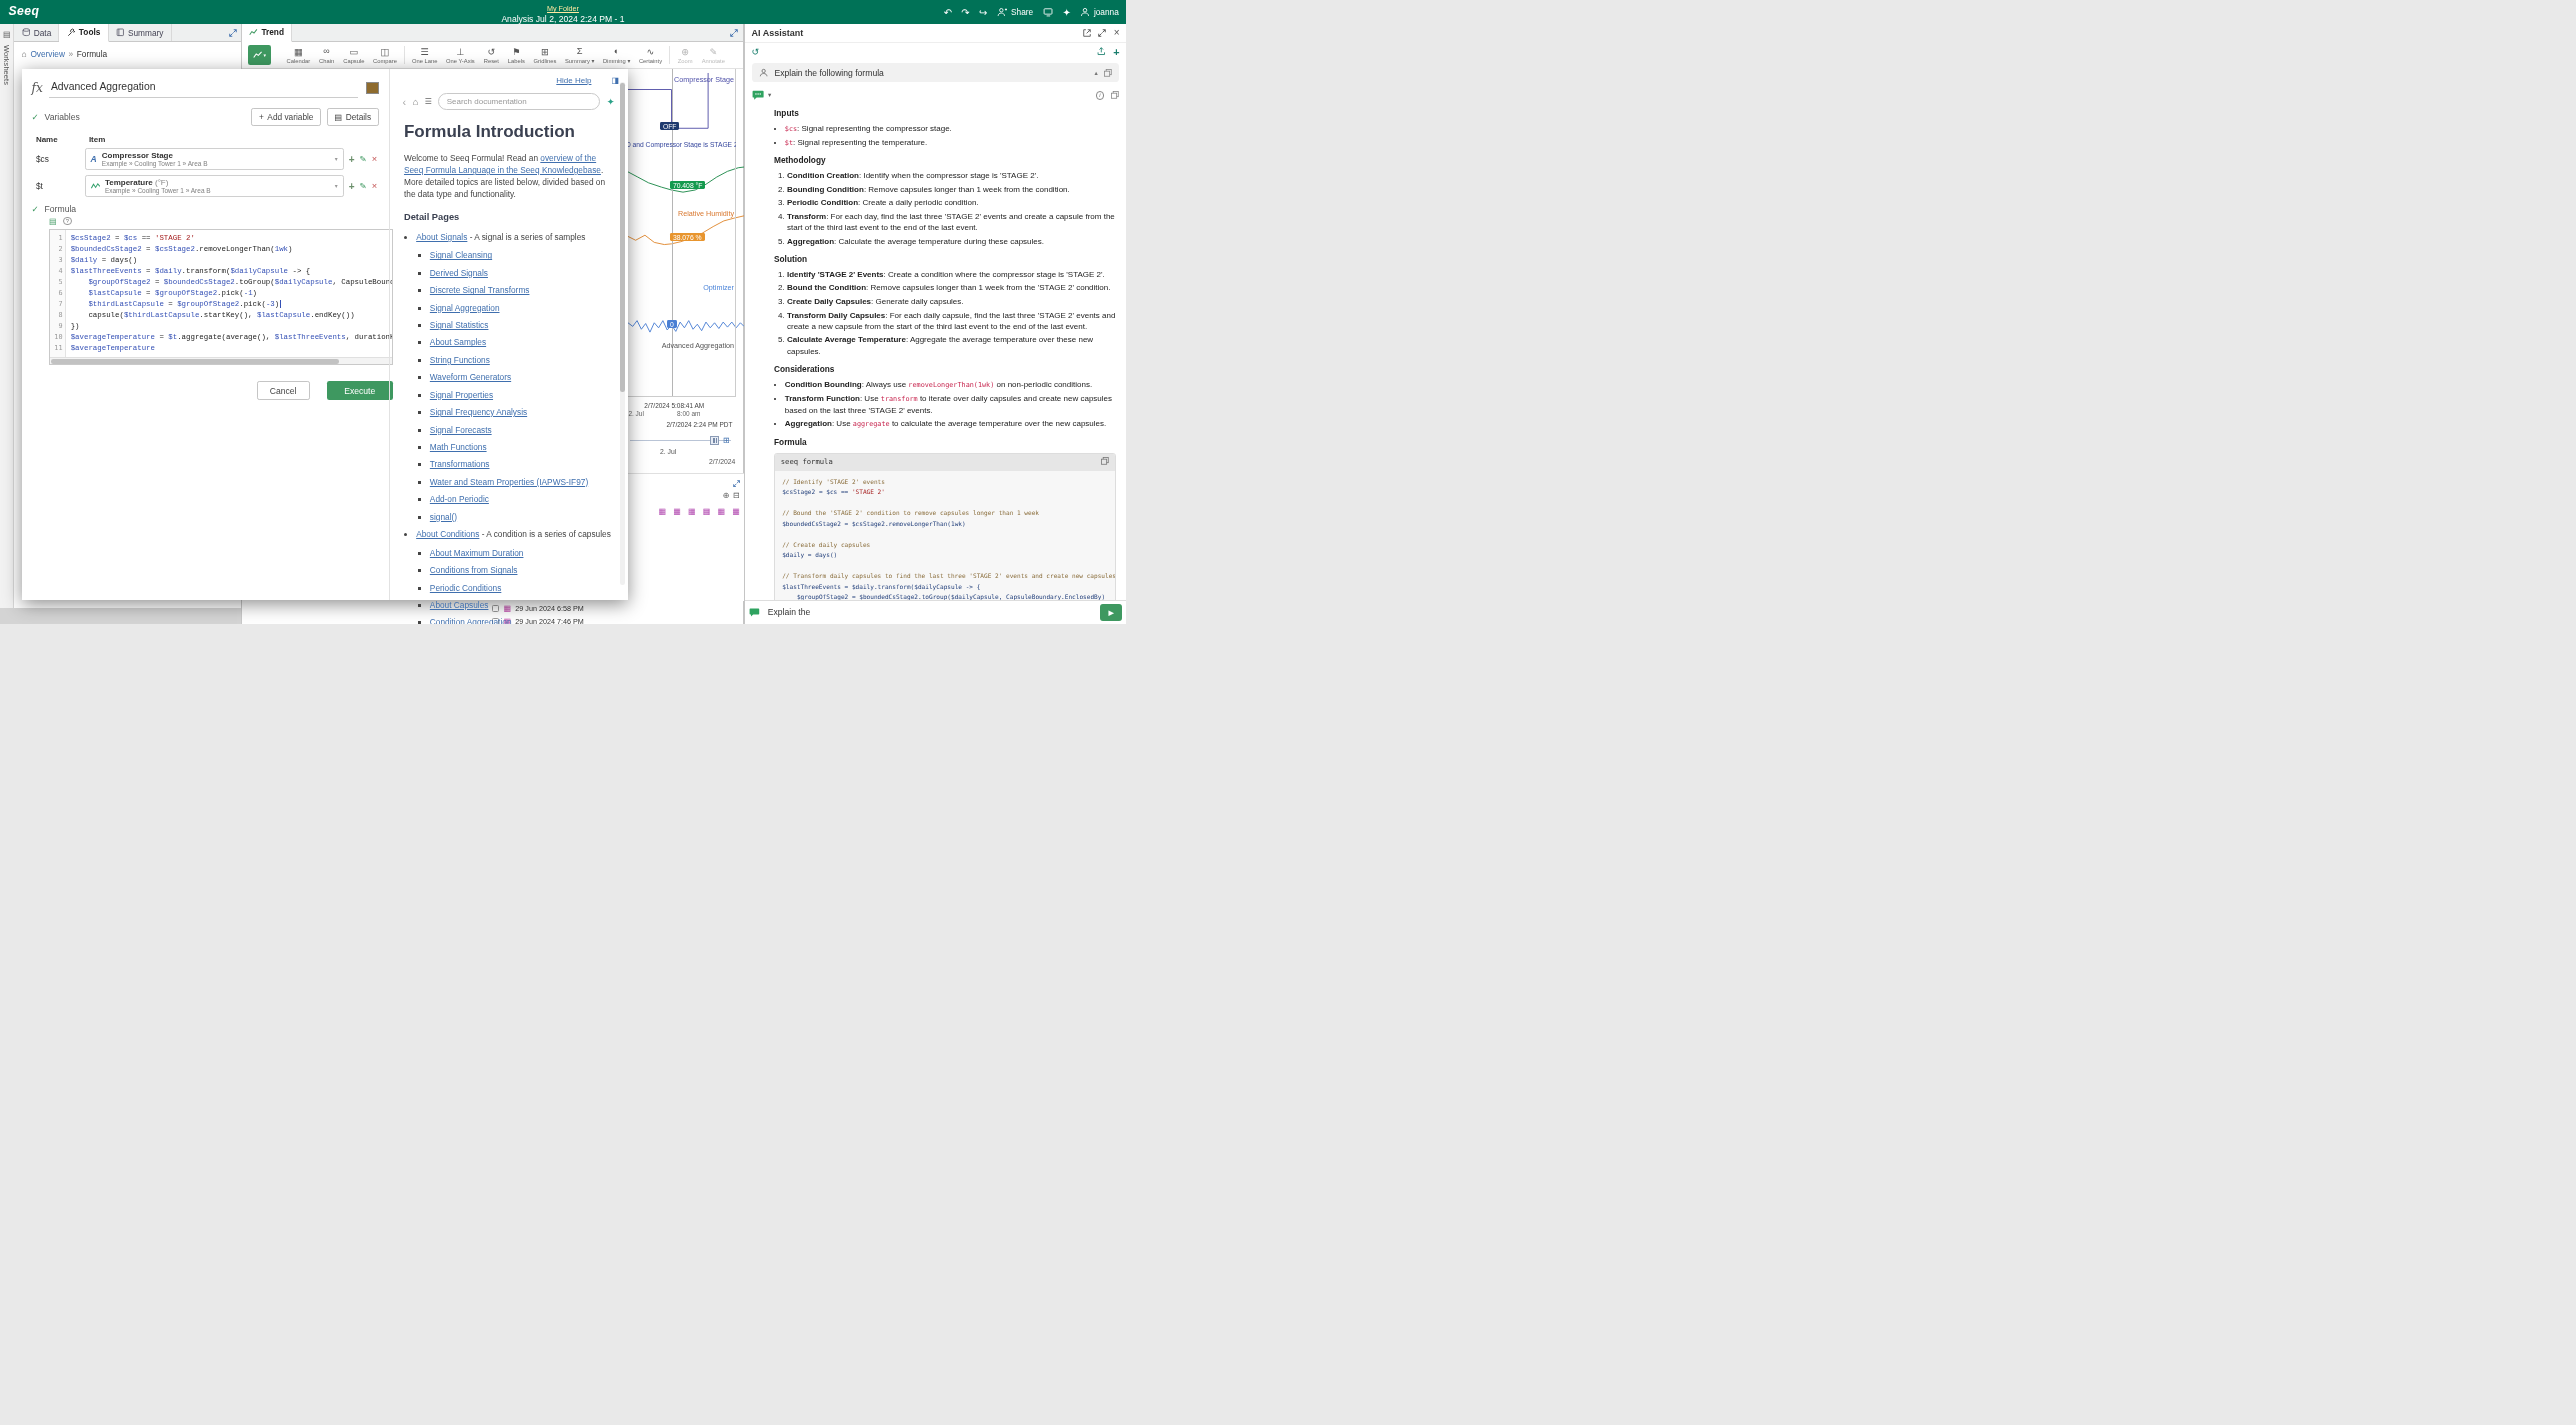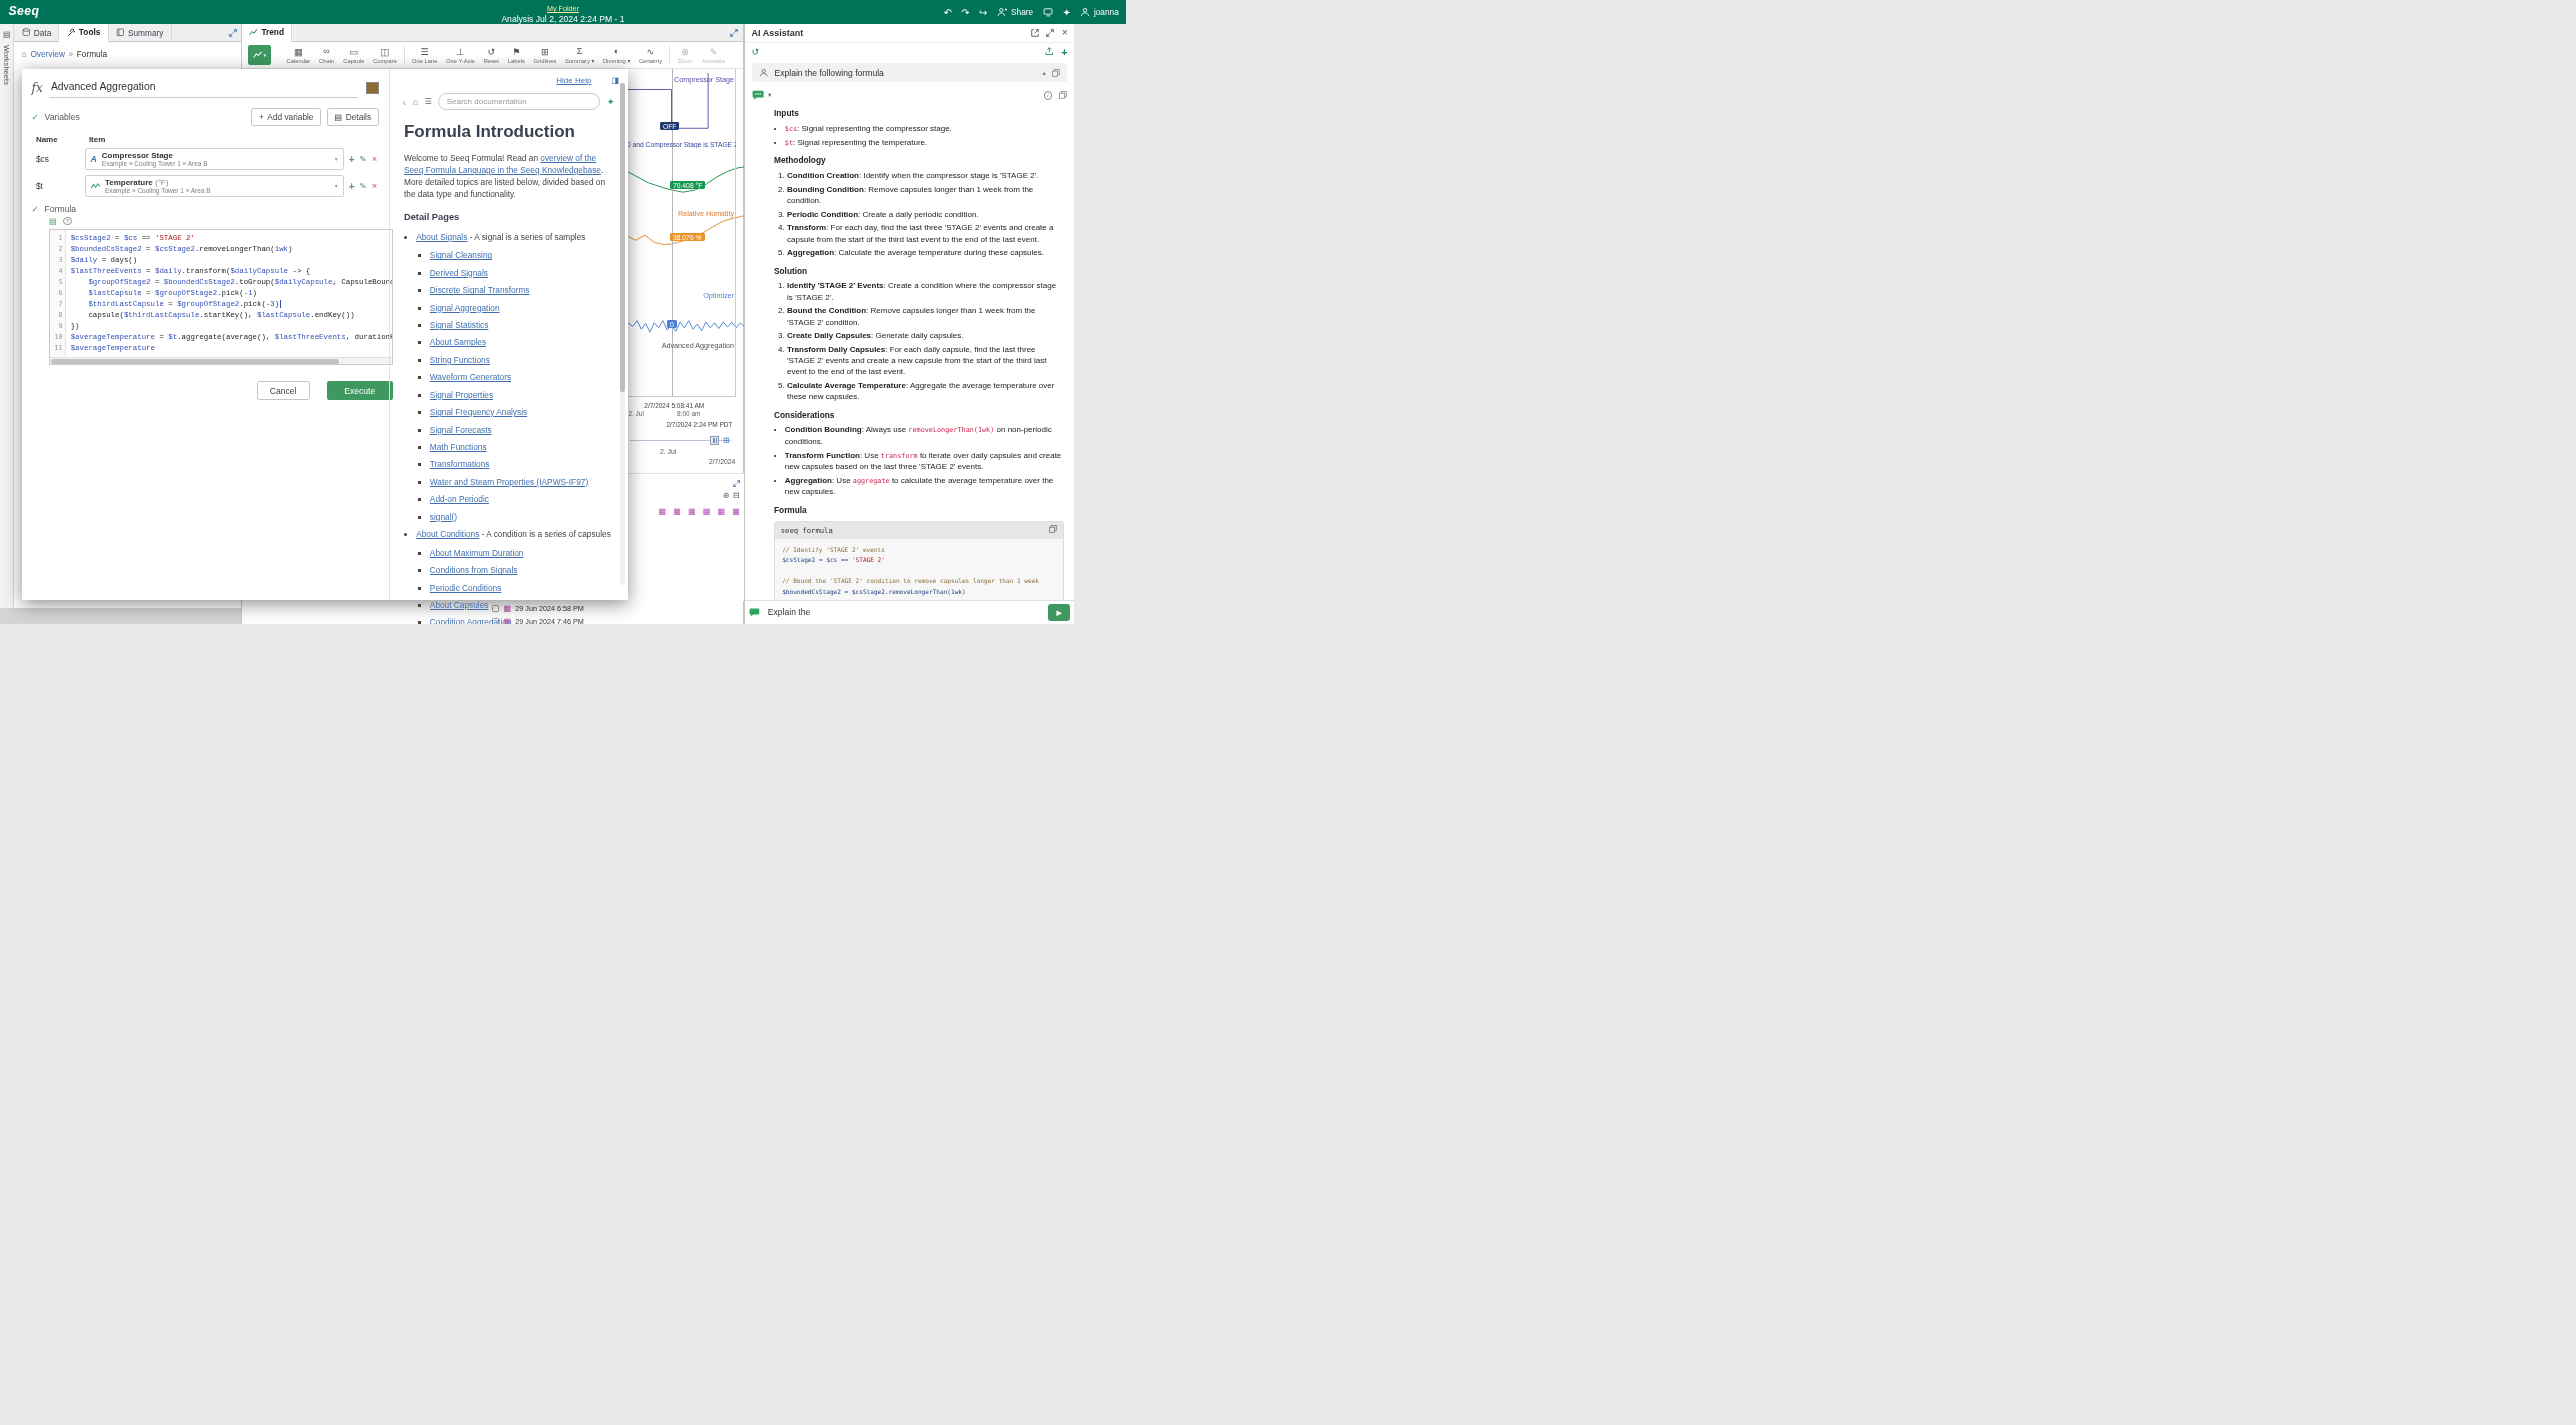--- a/index.html
+++ b/index.html
@@ -130,21 +130,21 @@
 .cp-expand{position:absolute;top:2.9px;right:4.3px;cursor:pointer}
 .cp-zoom{position:absolute;top:17.3px;right:4.3px;display:flex;gap:3.6px;font-size:8px;color:#555}
 .cp-zoom span{cursor:pointer}
 .cp-icons{position:absolute;top:33px;right:4.3px;display:flex;gap:7.2px}
 .pic{color:#b044ae;font-size:8px;cursor:pointer}
 .cap-row{position:absolute;left:250px;display:flex;align-items:center;gap:4.3px;font-size:7.2px;color:#333;cursor:pointer}
 .cb{width:7.2px;height:7.2px;border:0.7px solid #999;border-radius:1.4px;background:#fff}
 .cap-ic{color:#bb3fa6;font-size:8px}
 
 
-#ai-panel{position:absolute;left:744px;top:24px;width:330px;height:600px;background:#fff;border-left:0.7px solid #c5c5c5;z-index:20;display:flex;flex-direction:column}
+#ai-panel{position:absolute;left:744px;top:24px;width:382px;height:600px;background:#fff;border-left:0.7px solid #c5c5c5;z-index:20;display:flex;flex-direction:column}
 .ai-header{height:18.7px;display:flex;align-items:center;padding:0 6.5px;border-bottom:0.7px solid #eee;gap:4.3px}
 .ai-title{font-size:9px;font-weight:bold;color:#333}
 .ai-header .hright{margin-left:auto;display:flex;align-items:center;gap:7.2px}
 .ai-x{font-size:10px;color:#555;cursor:pointer}
 .ai-toolbar{height:18px;display:flex;align-items:center;padding:0 6.5px}
 .ai-hist{color:#1b7f6e;font-size:9.3px;cursor:pointer}
 .ai-toolbar .hright{margin-left:auto;display:flex;align-items:center;gap:7.2px}
 .ai-plus{color:#1b7f6e;font-size:10.8px;font-weight:bold;cursor:pointer}
 .user-card{margin:2.2px 7.2px 4.3px;background:#f1f1f1;border-radius:3.6px;height:19.4px;display:flex;align-items:center;padding:0 7.2px;gap:5.8px;font-size:8.6px;color:#333;cursor:pointer}
 .user-card .flex{flex:1}
@@ -346,21 +346,21 @@
       </svg>
     <div class="cursor-line"></div>
     <div class="axis-v"></div>
     <div class="axis-h"></div>
     <div class="lane-label" style="top:5.8px;color:#4f51a8">Compressor Stage</div>
     <div class="cond-text">0 and Compressor Stage is STAGE 2</div>
     <div class="badge" style="left:33px;top:53px;background:#1e3a6e">OFF</div>
     <div class="badge" style="left:43px;top:112px;background:#149a4e">70.408 °F</div>
     <div class="lane-label" style="top:140px;color:#d8772e">Relative Humidity</div>
     <div class="badge" style="left:43px;top:164px;background:#e8952e">38.076 %</div>
-    <div class="lane-label" style="top:222px;color:#4a83d8">Optimizer</div>
+    <div class="lane-label" style="top:214px;color:#4a83d8">Optimizer</div>
     <div class="badge" style="left:40px;top:251px;background:#4a7fd4">0</div>
     <div class="lane-label" style="top:272px;color:#555">Advanced Aggregation</div>
     <div class="ax-label" style="top:333px;left:17.3px;color:#444">2/7/2024 5:08:41 AM</div>
     <div class="ax-label" style="top:341px;left:1.4px;color:#666">2. Jul</div>
     <div class="ax-label" style="top:341px;left:50px;color:#666">8:00 am</div>
     <div class="ax-label" style="top:352px;right:11.5px;color:#444">2/7/2024 2:24 PM PDT</div>
     <div class="range-track"></div>
     <div class="range-handle">
         <i></i>
         <i></i>

